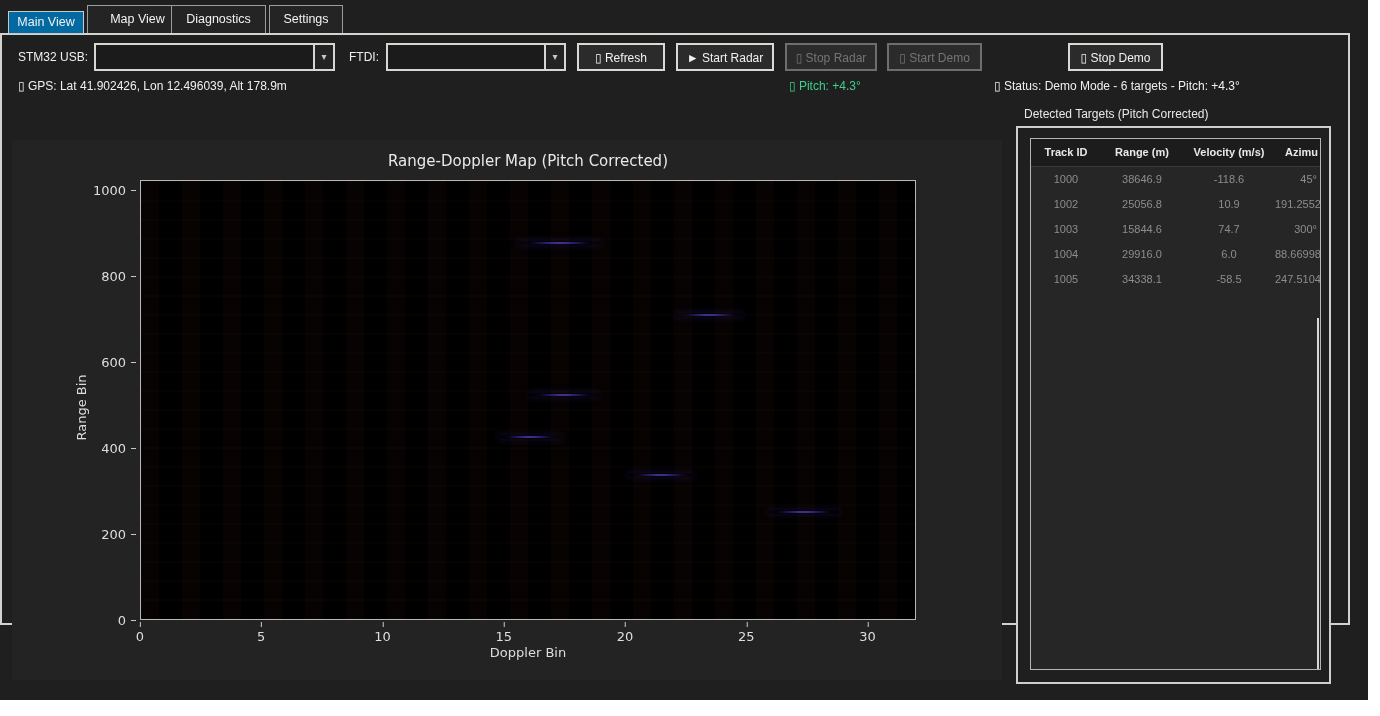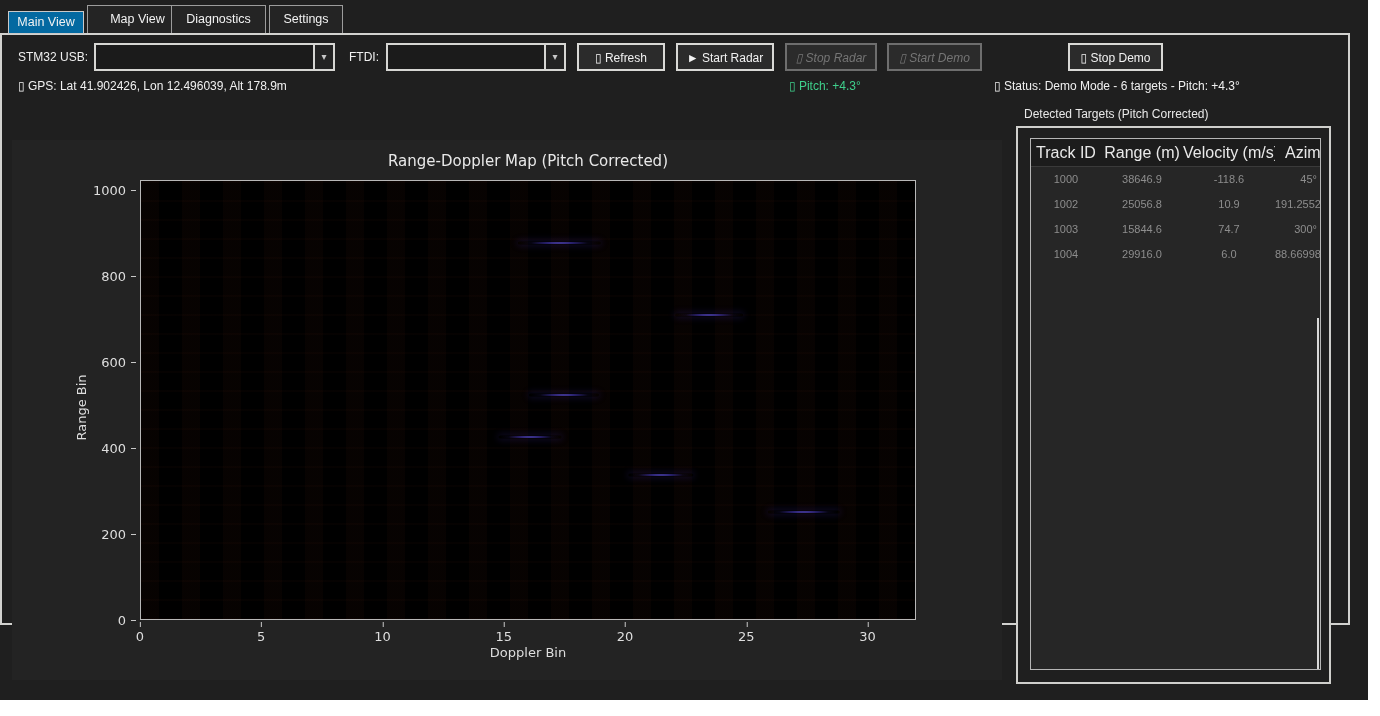--- a/index.html
+++ b/index.html
@@ -19,21 +19,21 @@
   .lbl{position:absolute;color:#f0f0f0;font-size:12px;white-space:nowrap;}
 
   .combo{position:absolute;top:8px;height:28px;background:#1b1b1b;border:2px solid #d6d6d3;
          box-sizing:border-box;}
   .combo-arrow{position:absolute;right:0;top:0;bottom:0;width:18px;border-left:2px solid #d6d6d3;
                color:#c8c8c8;font-size:10px;text-align:center;line-height:24px;background:#232323;}
 
   .btn{position:absolute;top:8px;height:28px;background:#2b2b2b;border:2px solid #d9d9d6;
        color:#f2f2f2;font-size:12px;text-align:center;line-height:24px;box-sizing:border-box;
        font-family:"Liberation Sans",sans-serif;white-space:nowrap;}
-  .btn.disabled{color:#757575;border-color:#6e6e6e;font-style:italic;}
+  .btn.disabled{color:#757575;border-color:#6e6e6e;}
 
   .status{position:absolute;font-size:12px;color:#f0f0f0;white-space:nowrap;}
 
   
   .figure{position:absolute;left:10px;top:105px;width:990px;height:540px;background:#232323;
           font-family:"DejaVu Sans",sans-serif;}
   .fig-title{position:absolute;left:128px;top:12px;width:776px;text-align:center;
              color:#e8e8e8;font-size:15px;}
   .plot{position:absolute;left:128px;top:40px;width:776px;height:440px;background:#000;
         border:1px solid #b8b8b8;box-sizing:border-box;
@@ -57,22 +57,22 @@
   .xlabel{position:absolute;left:128px;top:505px;width:776px;text-align:center;color:#dedede;
           font-size:13px;}
 
   
   .panel-label{position:absolute;left:1022px;top:72px;color:#e8e8e8;font-size:12px;}
   .groupbox{position:absolute;left:1014px;top:91px;width:315px;height:558px;
             border:2px solid #cfcfcc;box-sizing:border-box;background:#1f1f1f;}
   .tree{position:absolute;left:12px;top:10px;right:8px;bottom:12px;border:1px solid #b5b5b5;
         background:#262626;overflow:hidden;}
   .thead{display:flex;height:27px;background:#1c1c1c;border-bottom:1px solid #3a3a3a;}
-  .th{color:#e9e9e9;font-size:16px;line-height:27px;text-align:center;overflow:hidden;
-      white-space:nowrap;}
+  .th{color:#e9e9e9;font-size:11px;line-height:27px;text-align:center;overflow:hidden;
+      white-space:nowrap;font-weight:bold;}
   .trow{display:flex;height:25px;}
   .tcell{color:#8d8d8d;font-size:11px;line-height:25px;text-align:center;overflow:hidden;
          white-space:nowrap;}
   .c0{width:70px;flex:none;}
   .c1{width:82px;flex:none;}
   .c2{width:92px;flex:none;}
   .c3{flex:1;min-width:0;text-align:right;padding-right:3px;box-sizing:border-box;}
   .th.c3{text-align:left;padding-left:10px;}
   .vscroll{position:absolute;right:1px;top:179px;width:2px;height:352px;background:#d8d8d8;}
 </style>
@@ -168,19 +168,25 @@
               <div class="tcell c1">15844.6</div>
               <div class="tcell c2">74.7</div>
               <div class="tcell c3">300°</div>
             </div>
             <div class="trow">
               <div class="tcell c0">1004</div>
               <div class="tcell c1">29916.0</div>
               <div class="tcell c2">6.0</div>
               <div class="tcell c3">88.66998</div>
             </div>
+            <div class="trow">
+              <div class="tcell c0">1005</div>
+              <div class="tcell c1">34338.1</div>
+              <div class="tcell c2">-58.5</div>
+              <div class="tcell c3">247.5104</div>
+            </div>
           </div>
         <div class="vscroll"></div>
       </div>
     </div>
 
   </div>
 </div>
 
 </body></html>

